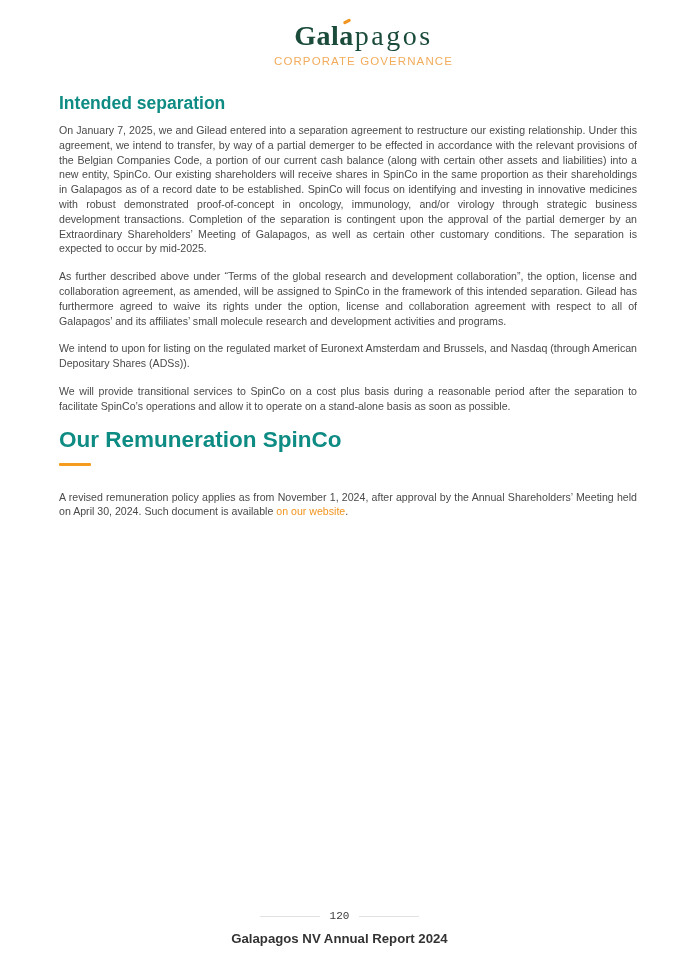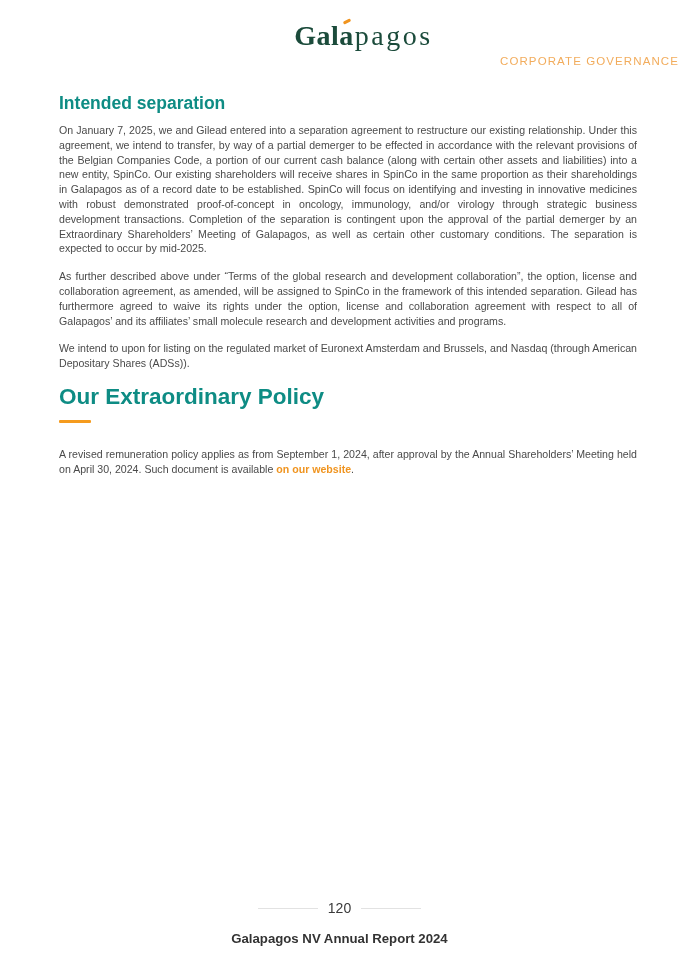--- a/index.html
+++ b/index.html
@@ -27,21 +27,20 @@
     width:8px; height:3px; border-radius:2px;
     background:#f0941f;
     transform:rotate(-27deg);
   }
   .logo .light { font-weight:400; letter-spacing:2.5px; margin-left:1px; }
   .doc-subtitle {
     margin-top:5px;
     font-size:11.5px; letter-spacing:1.1px;
     color:#f2ac5c;
     text-transform:uppercase;
-    text-align:right;
   }
   
   .content { padding:26px 26px 0 59px; }
   .section-title {
     margin:0 0 9px 0;
     font-size:17.5px; font-weight:700;
     color:#0e8c84;
   }
   .content p {
     margin:0 16px 13px 0;
@@ -52,52 +51,53 @@
   .policy-title {
     margin:11px 0 0 0;
     font-size:22.5px; font-weight:700;
     color:#0e8c84;
   }
   .title-dash {
     width:32px; height:3px; border-radius:1px;
     background:#f59b1e;
     margin:10px 0 24px 0;
   }
-  .weblink { color:#f0941f; font-weight:700; text-decoration:none; cursor:pointer; }
+  .weblink { color:#f0941f; font-weight:400; text-decoration:none; cursor:pointer; }
   
   .footer { position:absolute; left:0; right:0; bottom:14px; text-align:center; }
   .pagenum-row { display:flex; align-items:center; justify-content:center; }
   .rule { width:60px; height:1px; background:#e2e2e2; }
-  .page-number { font-size:14px; color:#3a3a3a; margin:0 10px; line-height:13px; }
-  .report-title { margin-top:16px; font-size:13.2px; font-weight:600; color:#333333; }
+  .page-number { font-size:11px; color:#3a3a3a; margin:0 10px; line-height:13px;font-family:Liberation Mono, monospace; }
+  .report-title { margin-top:8px; font-size:13.2px; font-weight:600; color:#333333; }
 </style>
 </head>
 <body>
 
 <div class="page">
 
   <div class="header">
     <div class="logo">
       <span class="bold">Gal</span><span class="acc-base"><span>a</span><span class="accent-mark"></span></span><span class="light">pagos</span>
     </div>
     <div class="doc-subtitle">CORPORATE GOVERNANCE</div>
   </div>
 
   <div class="content">
 
     <h2 class="section-title">Intended separation</h2>
 
     <p>On January 7, 2025, we and Gilead entered into a separation agreement to restructure our existing relationship. Under this agreement, we intend to transfer, by way of a partial demerger to be effected in accordance with the relevant provisions of the Belgian Companies Code, a portion of our current cash balance (along with certain other assets and liabilities) into a new entity, SpinCo. Our existing shareholders will receive shares in SpinCo in the same proportion as their shareholdings in Galapagos as of a record date to be established. SpinCo will focus on identifying and investing in innovative medicines with robust demonstrated proof-of-concept in oncology, immunology, and/or virology through strategic business development transactions. Completion of the separation is contingent upon the approval of the partial demerger by an Extraordinary Shareholders’ Meeting of Galapagos, as well as certain other customary conditions. The separation is expected to occur by mid-2025.</p>
     <p>As further described above under “Terms of the global research and development collaboration”, the option, license and collaboration agreement, as amended, will be assigned to SpinCo in the framework of this intended separation. Gilead has furthermore agreed to waive its rights under the option, license and collaboration agreement with respect to all of Galapagos’ and its affiliates’ small molecule research and development activities and programs.</p>
     <p>We intend to upon for listing on the regulated market of Euronext Amsterdam and Brussels, and Nasdaq (through American Depositary Shares (ADSs)).</p>
+    <p>We will provide transitional services to SpinCo on a cost plus basis during a reasonable period after the separation to facilitate SpinCo’s operations and allow it to operate on a stand-alone basis as soon as possible.</p>
 
-    <h1 class="policy-title">Our Extraordinary Policy</h1>
+    <h1 class="policy-title">Our Remuneration SpinCo</h1>
     <div class="title-dash"></div>
 
-    <p><span>A revised remuneration policy applies as from September 1, 2024, after approval by the Annual Shareholders’ Meeting held on April 30, 2024. Such document is available </span><a class="weblink">on our website</a><span>.</span></p>
+    <p><span>A revised remuneration policy applies as from November 1, 2024, after approval by the Annual Shareholders’ Meeting held on April 30, 2024. Such document is available </span><a class="weblink">on our website</a><span>.</span></p>
 
   </div>
 
   <div class="footer">
     <div class="pagenum-row">
       <div class="rule"></div>
       <div class="page-number">120</div>
       <div class="rule"></div>
     </div>
     <div class="report-title">Galapagos NV Annual Report 2024</div>

